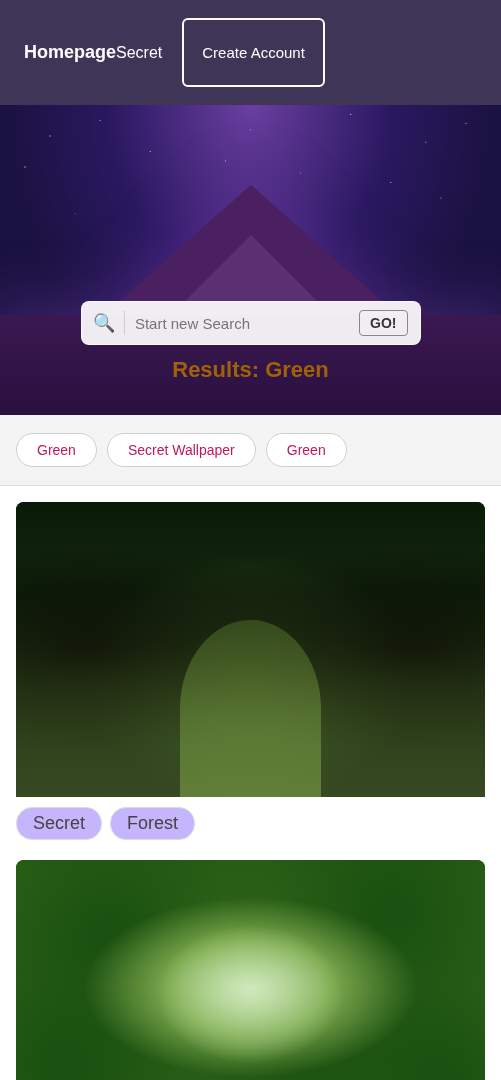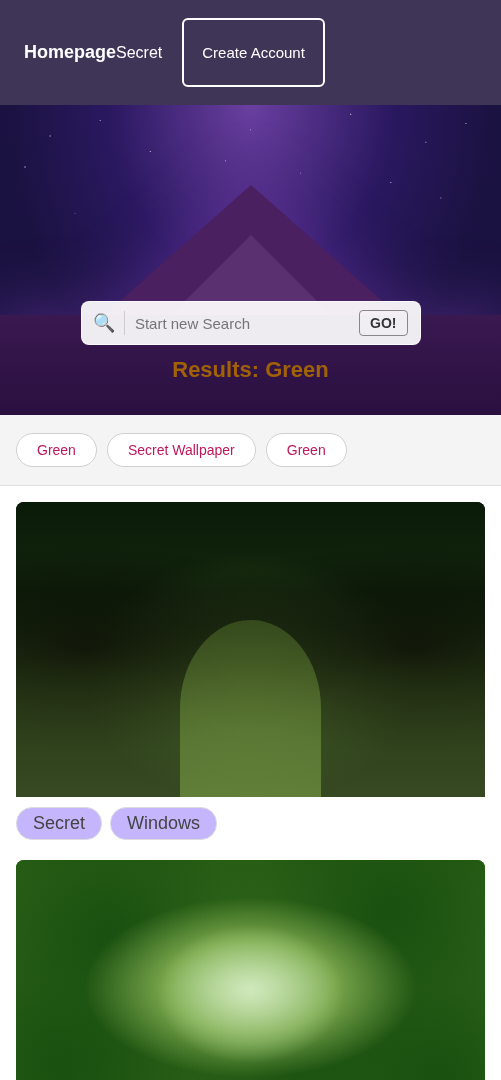--- a/index.html
+++ b/index.html
@@ -345,21 +345,21 @@
   <span class="tag-pill">Secret Wallpaper</span>
   <span class="tag-pill">Green</span>
 </section>
 
 <section class="images-section">
 
   <div class="image-card">
     <div class="forest-image"></div>
     <div class="image-tags">
       <span class="image-tag">Secret</span>
-      <span class="image-tag">Windows</span>
+      <span class="image-tag">Forest</span>
     </div>
   </div>
 
   <div class="image-card">
     <div class="hedge-image"></div>
   </div>
 
 </section>
 
 </body></html>

